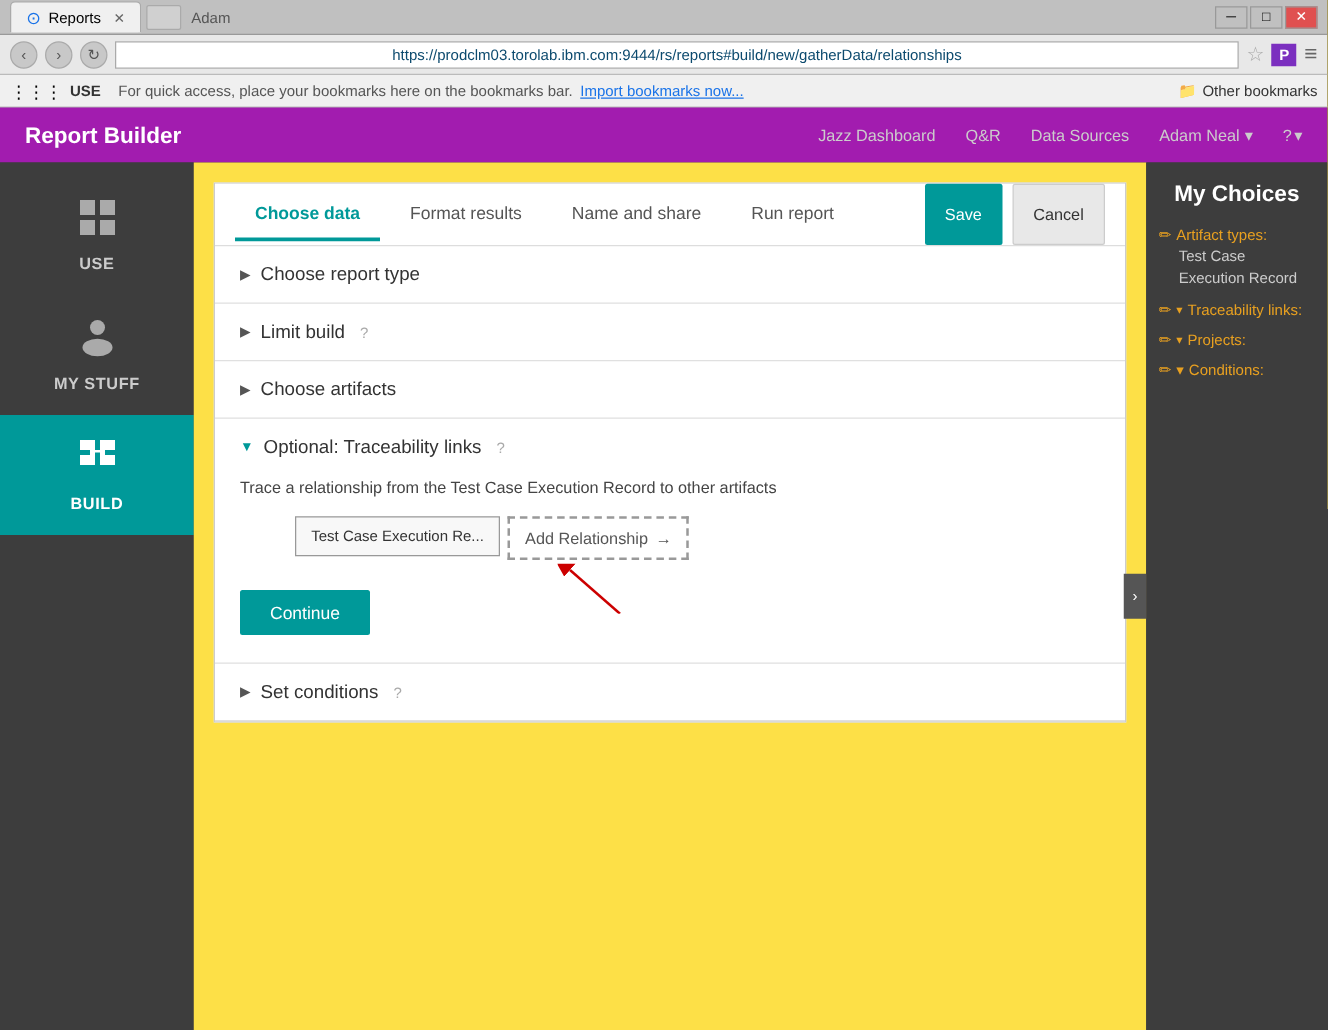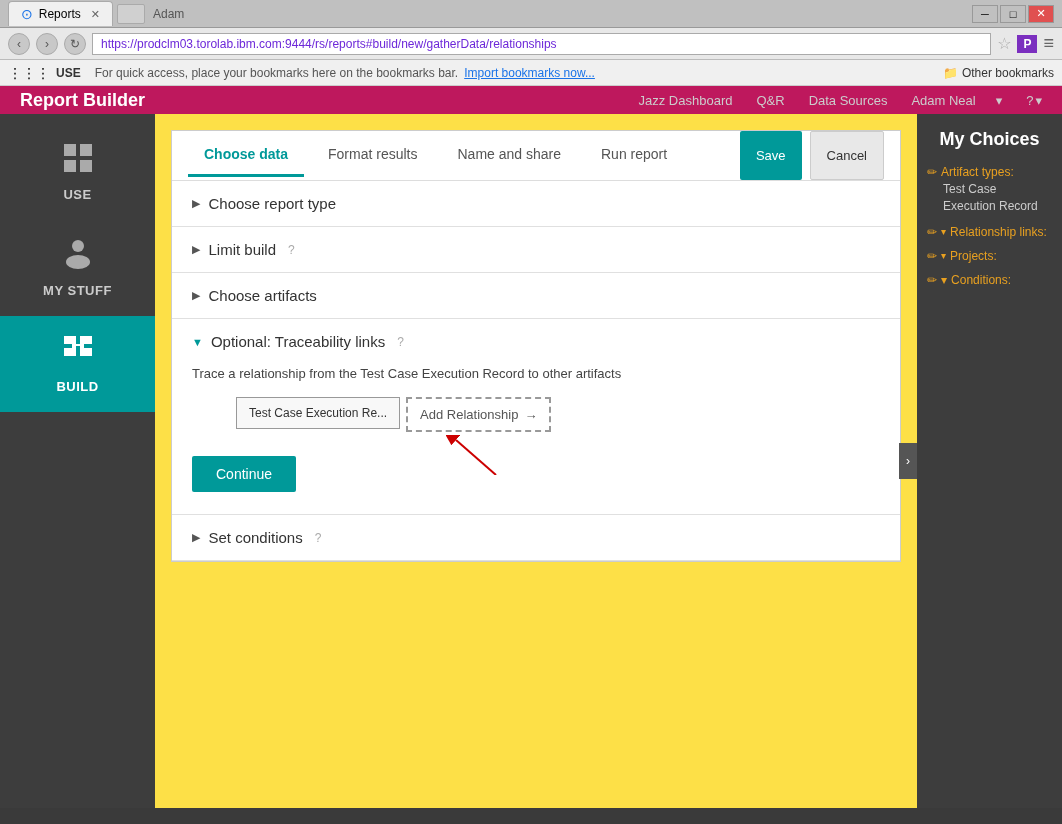--- a/index.html
+++ b/index.html
@@ -58,21 +58,22 @@
       width: 22px; height: 22px;
       display: flex; align-items: center; justify-content: center;
       font-size: 12px; cursor: pointer; color: #555;
     }
     .address-input {
       flex: 1;
       background: white;
       border: 1px solid #aaa;
       padding: 3px 8px;
       font-size: 12px;
-      color: #6d28d9;
+      color: #0c4a6e;
+      text-align: center;
     }
     .star-btn { font-size: 16px; color: #aaa; cursor: pointer; }
     .p-badge {
       background: #7b2fbf;
       color: white;
       font-weight: bold;
       padding: 2px 6px;
       font-size: 12px;
     }
     .menu-btn { font-size: 18px; color: #666; cursor: pointer; }
@@ -89,31 +90,31 @@
       gap: 6px;
     }
     .bookmarks-bar .apps-icon { font-size: 14px; }
     .bookmarks-bar .apps-label { color: #333; font-weight: bold; margin-right: 8px; }
     .bookmarks-bar .quick-access { color: #555; }
     .bookmarks-bar .import-link { color: #1a73e8; text-decoration: underline; cursor: pointer; }
     .bookmarks-bar .other-bookmarks { margin-left: auto; color: #333; display: flex; align-items: center; gap: 4px; }
 
     
     .app-header {
-      background: #be185d;
-      height: 28px;
+      background: #a21caf;
+      height: 44px;
       display: flex;
       align-items: center;
       padding: 0 20px;
       color: white;
     }
     .app-title { font-size: 18px; font-weight: bold; color: white; flex: 1; }
     .header-nav { display: flex; gap: 24px; align-items: center; }
     .header-nav a { color: #ccc; text-decoration: none; font-size: 13px; cursor: pointer; }
-    .header-user { color: #ccc; font-size: 13px; cursor: pointer; display: flex; align-items: center; gap: 20px; }
+    .header-user { color: #ccc; font-size: 13px; cursor: pointer; display: flex; align-items: center; gap: 4px; }
     .header-help { color: #ccc; font-size: 13px; cursor: pointer; display: flex; align-items: center; gap: 2px; }
 
     
     .main-layout {
       display: flex;
       height: calc(824px - 28px - 32px - 26px - 44px);
     }
 
     
     .left-sidebar {
@@ -511,21 +512,21 @@
           <span>✏</span>
           <span>Artifact types:</span>
         </div>
         <div class="choices-value">Test Case Execution Record</div>
       </div>
 
       <div class="choices-section">
         <div class="choices-label">
           <span>✏</span>
           <span class="choices-arrow">▾</span>
-          <span>Relationship links:</span>
+          <span>Traceability links:</span>
         </div>
       </div>
 
       <div class="choices-section">
         <div class="choices-label">
           <span>✏</span>
           <span class="choices-arrow">▾</span>
           <span>Projects:</span>
         </div>
       </div>

